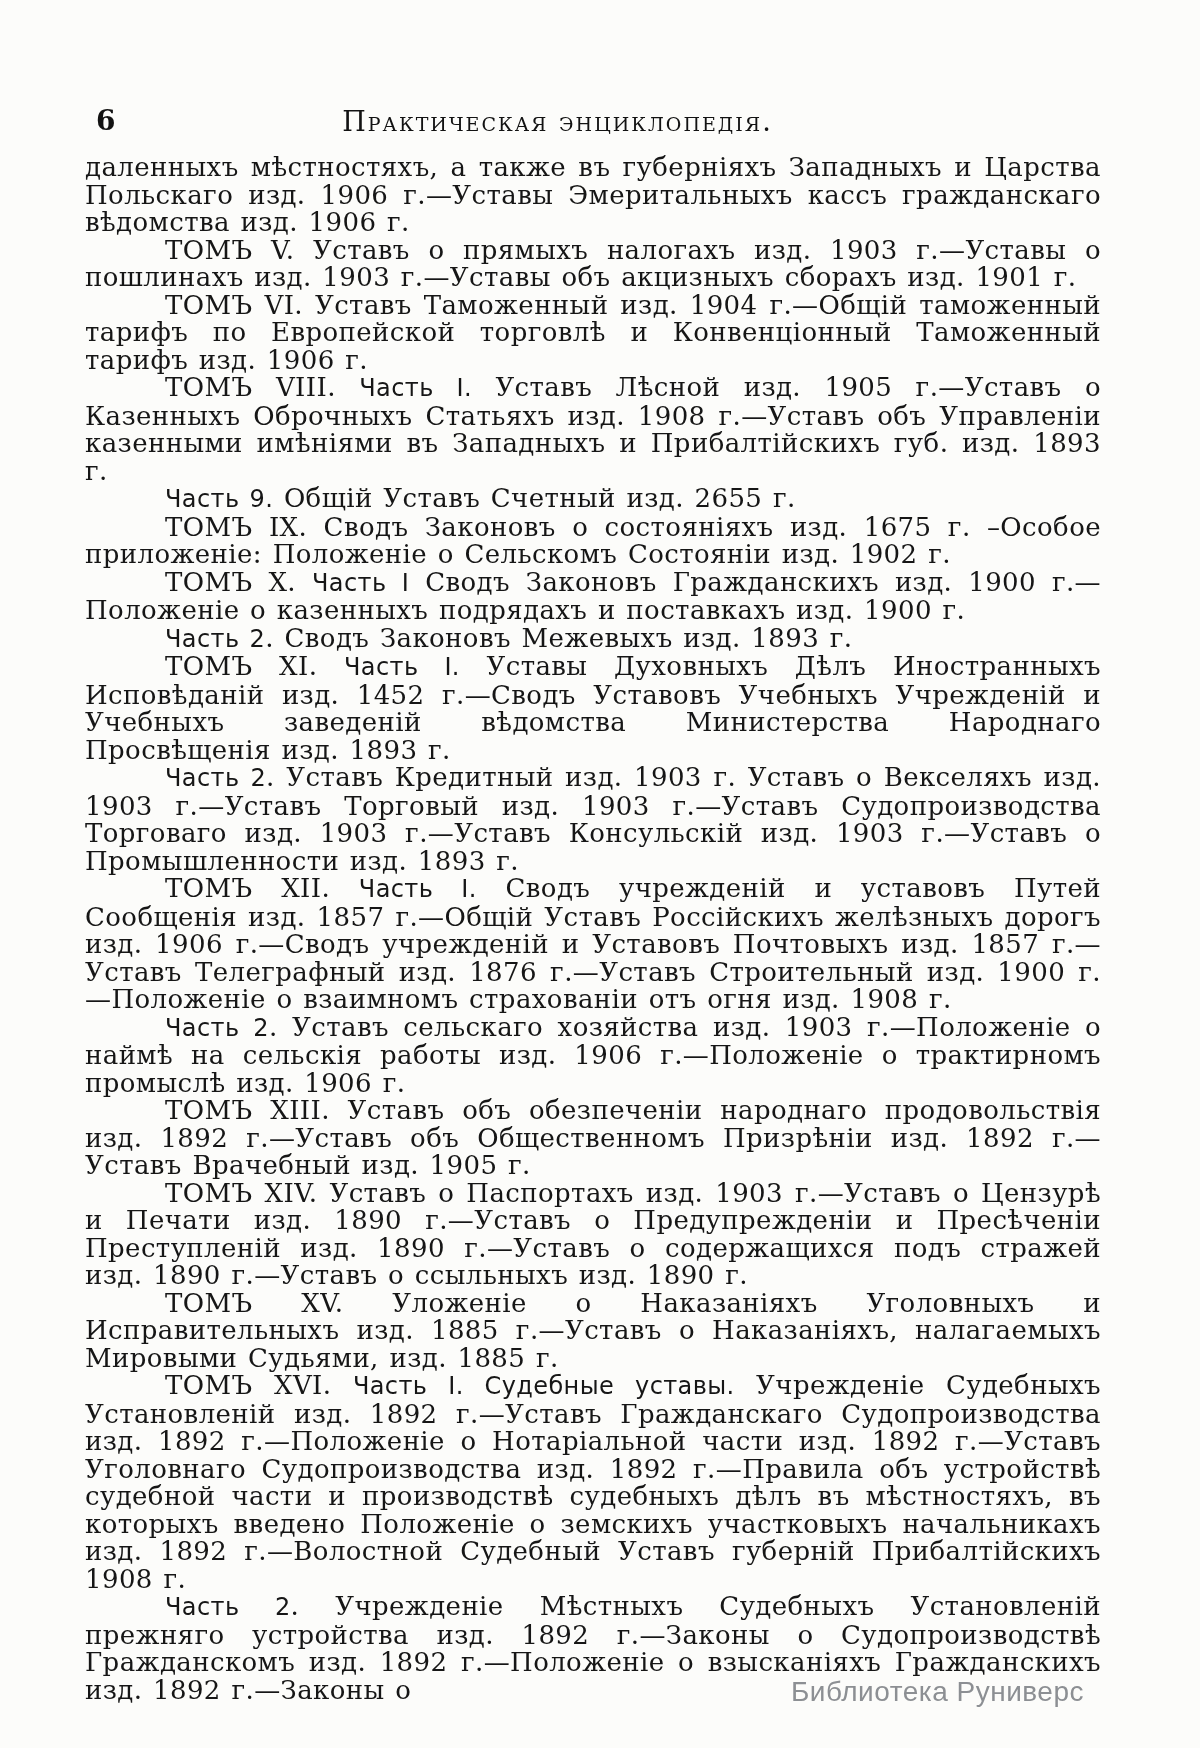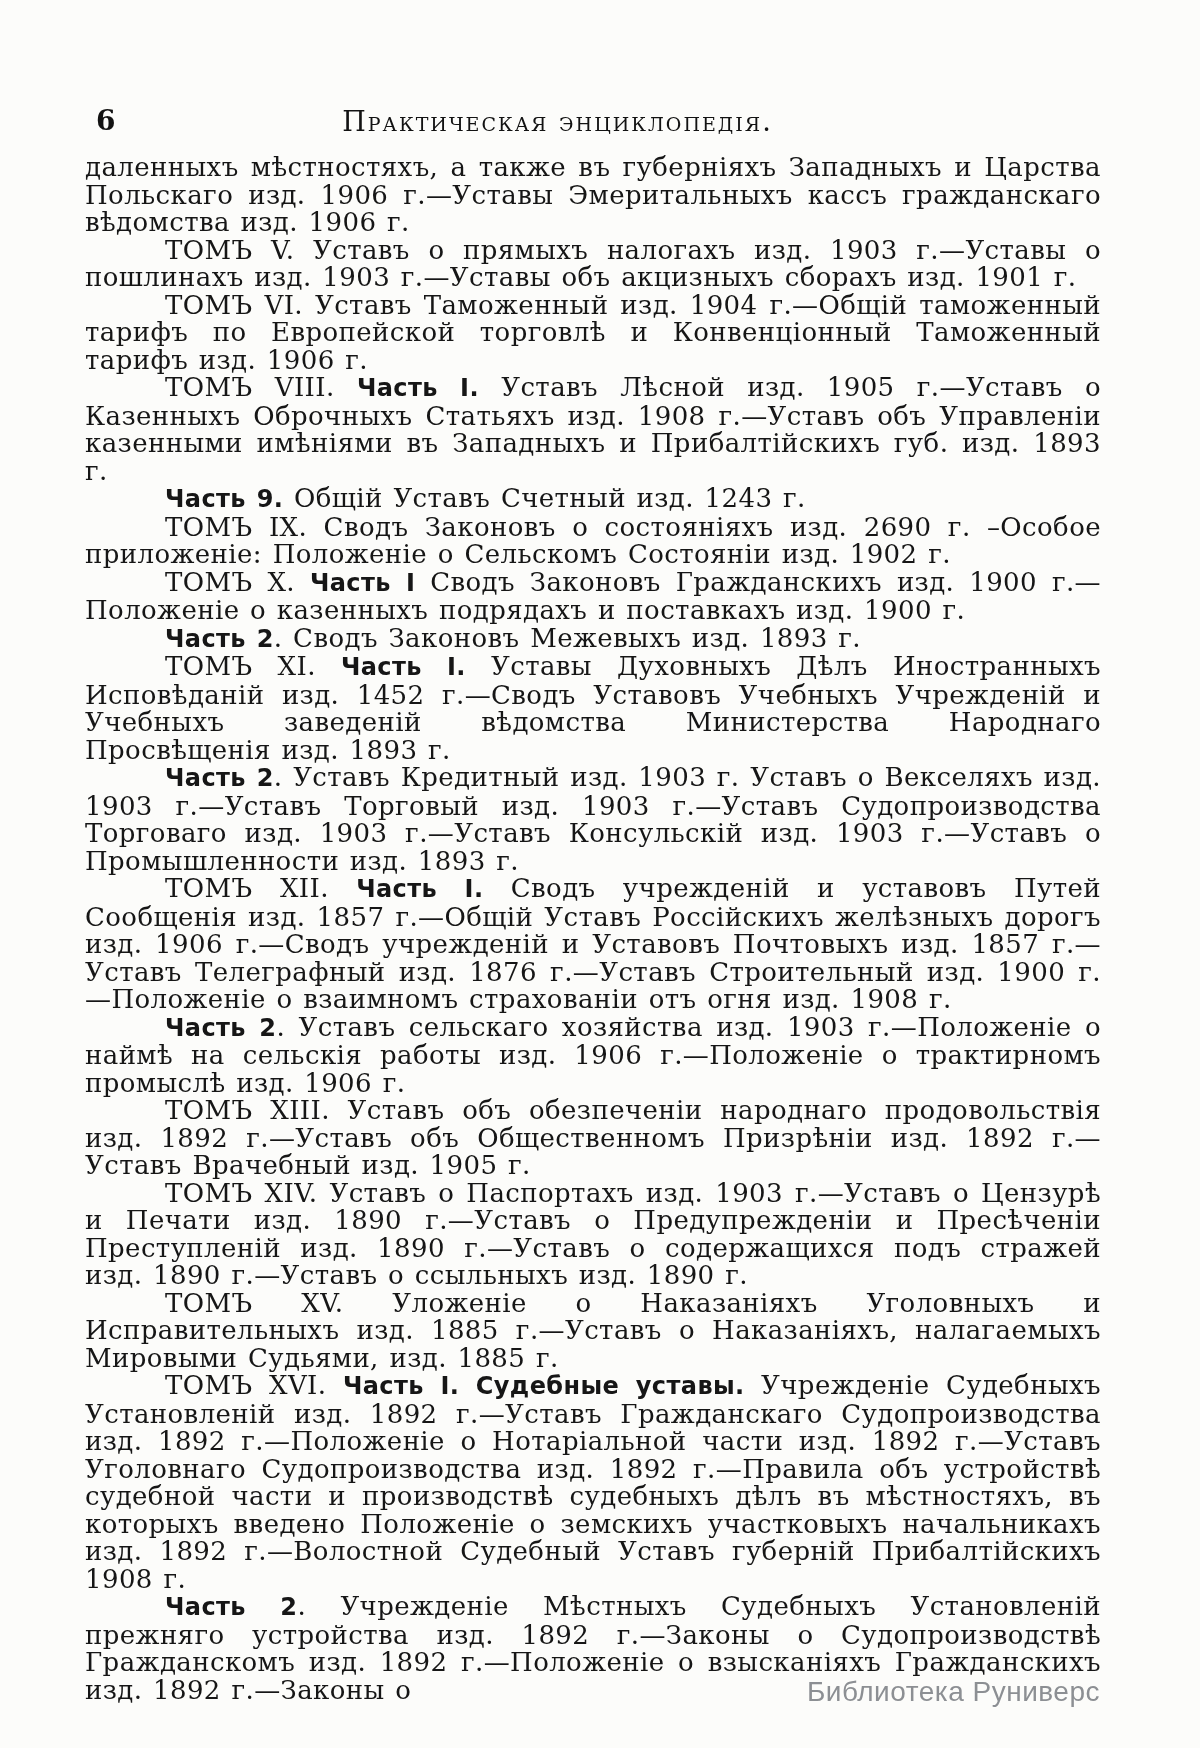--- a/index.html
+++ b/index.html
@@ -36,48 +36,48 @@
     line-height: 27.5px;
     text-align: justify;
     letter-spacing: 0.4px;
     word-spacing: 2px;
   }
   .text-block p { margin: 0; padding: 0; }
   .text-block p.indent { text-indent: 80px; }
   .run { }
   .run-bold {
     font-family: "DejaVu Sans", sans-serif;
-    font-weight: 700;
+    font-weight: 400;
     font-size: 24px;
   }
   .watermark {
     position: absolute;
-    right: 100px; top: 1676px;
+    right: 116px; top: 1676px;
     font-family: "Liberation Sans", sans-serif;
     font-size: 28px;
     color: #8c8f93;
     letter-spacing: 0.5px;
   }
 </style>
 </head>
 <body>
 
 <div class="page">
 
   <span class="page-number">6</span>
 
   <div class="header-title">Практическая энциклопедія.</div>
 
   <div class="text-block">
       <p class=""><span class="run">даленныхъ мѣстностяхъ, а также въ губерніяхъ Западныхъ и Царства Польскаго изд. 1906 г.—Уставы Эмеритальныхъ кассъ гражданскаго вѣдомства изд. 1906 г.</span></p>
       <p class="indent"><span class="run">ТОМЪ V. Уставъ о прямыхъ налогахъ изд. 1903 г.—Уставы о пошлинахъ изд. 1903 г.—Уставы объ акцизныхъ сборахъ изд. 1901 г.</span></p>
       <p class="indent"><span class="run">ТОМЪ VI. Уставъ Таможенный изд. 1904 г.—Общій таможенный тарифъ по Европейской торговлѣ и Конвенціонный Таможенный тарифъ изд. 1906 г.</span></p>
       <p class="indent"><span class="run">ТОМЪ VIII. </span><span class="run-bold">Часть I.</span><span class="run"> Уставъ Лѣсной изд. 1905 г.—Уставъ о Казенныхъ Оброчныхъ Статьяхъ изд. 1908 г.—Уставъ объ Управленіи казенными имѣніями въ Западныхъ и Прибалтійскихъ губ. изд. 1893 г.</span></p>
-      <p class="indent"><span class="run-bold">Часть 9.</span><span class="run"> Общій Уставъ Счетный изд. 1243 г.</span></p>
-      <p class="indent"><span class="run">ТОМЪ IX. Сводъ Законовъ о состояніяхъ изд. 2690 г. –Особое приложеніе: Положеніе о Сельскомъ Состояніи изд. 1902 г.</span></p>
+      <p class="indent"><span class="run-bold">Часть 9.</span><span class="run"> Общій Уставъ Счетный изд. 2655 г.</span></p>
+      <p class="indent"><span class="run">ТОМЪ IX. Сводъ Законовъ о состояніяхъ изд. 1675 г. –Особое приложеніе: Положеніе о Сельскомъ Состояніи изд. 1902 г.</span></p>
       <p class="indent"><span class="run">ТОМЪ X. </span><span class="run-bold">Часть I</span><span class="run"> Сводъ Законовъ Гражданскихъ изд. 1900 г.—Положеніе о казенныхъ подрядахъ и поставкахъ изд. 1900 г.</span></p>
       <p class="indent"><span class="run-bold">Часть 2</span><span class="run">. Сводъ Законовъ Межевыхъ изд. 1893 г.</span></p>
       <p class="indent"><span class="run">ТОМЪ XI. </span><span class="run-bold">Часть I.</span><span class="run"> Уставы Духовныхъ Дѣлъ Иностранныхъ Исповѣданій изд. 1452 г.—Сводъ Уставовъ Учебныхъ Учрежденій и Учебныхъ заведеній вѣдомства Министерства Народнаго Просвѣщенія изд. 1893 г.</span></p>
       <p class="indent"><span class="run-bold">Часть 2</span><span class="run">. Уставъ Кредитный изд. 1903 г. Уставъ о Векселяхъ изд. 1903 г.—Уставъ Торговый изд. 1903 г.—Уставъ Судопроизводства Торговаго изд. 1903 г.—Уставъ Консульскій изд. 1903 г.—Уставъ о Промышленности изд. 1893 г.</span></p>
       <p class="indent"><span class="run">ТОМЪ XII. </span><span class="run-bold">Часть I.</span><span class="run"> Сводъ учрежденій и уставовъ Путей Сообщенія изд. 1857 г.—Общій Уставъ Россійскихъ желѣзныхъ дорогъ изд. 1906 г.—Сводъ учрежденій и Уставовъ Почтовыхъ изд. 1857 г.—Уставъ Телеграфный изд. 1876 г.—Уставъ Строительный изд. 1900 г.—Положеніе о взаимномъ страхованіи отъ огня изд. 1908 г.</span></p>
       <p class="indent"><span class="run-bold">Часть 2</span><span class="run">. Уставъ сельскаго хозяйства изд. 1903 г.—Положеніе о наймѣ на сельскія работы изд. 1906 г.—Положеніе о трактирномъ промыслѣ изд. 1906 г.</span></p>
       <p class="indent"><span class="run">ТОМЪ XIII. Уставъ объ обезпеченіи народнаго продовольствія изд. 1892 г.—Уставъ объ Общественномъ Призрѣніи изд. 1892 г.—Уставъ Врачебный изд. 1905 г.</span></p>
       <p class="indent"><span class="run">ТОМЪ XIV. Уставъ о Паспортахъ изд. 1903 г.—Уставъ о Цензурѣ и Печати изд. 1890 г.—Уставъ о Предупрежденіи и Пресѣченіи Преступленій изд. 1890 г.—Уставъ о содержащихся подъ стражей изд. 1890 г.—Уставъ о ссыльныхъ изд. 1890 г.</span></p>
       <p class="indent"><span class="run">ТОМЪ XV. Уложеніе о Наказаніяхъ Уголовныхъ и Исправительныхъ изд. 1885 г.—Уставъ о Наказаніяхъ, налагаемыхъ Мировыми Судьями, изд. 1885 г.</span></p>
       <p class="indent"><span class="run">ТОМЪ XVI. </span><span class="run-bold">Часть I. Судебные уставы.</span><span class="run"> Учрежденіе Судебныхъ Установленій изд. 1892 г.—Уставъ Гражданскаго Судопроизводства изд. 1892 г.—Положеніе о Нотаріальной части изд. 1892 г.—Уставъ Уголовнаго Судопроизводства изд. 1892 г.—Правила объ устройствѣ судебной части и производствѣ судебныхъ дѣлъ въ мѣстностяхъ, въ которыхъ введено Положеніе о земскихъ участковыхъ начальникахъ изд. 1892 г.—Волостной Судебный Уставъ губерній Прибалтійскихъ 1908 г.</span></p>

